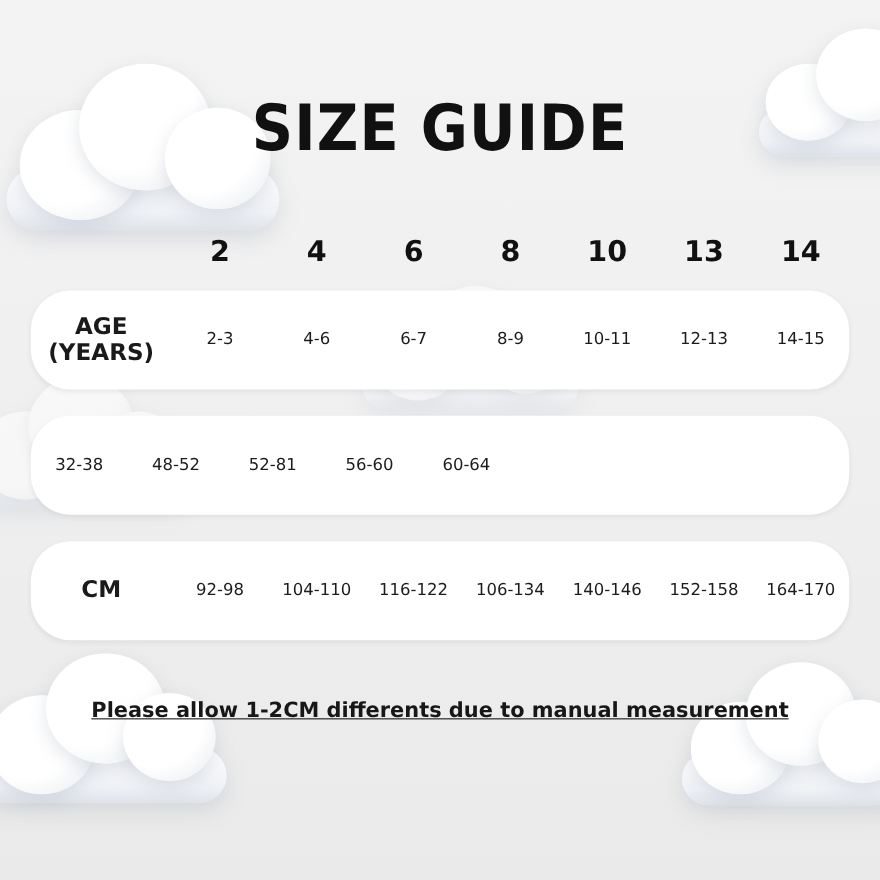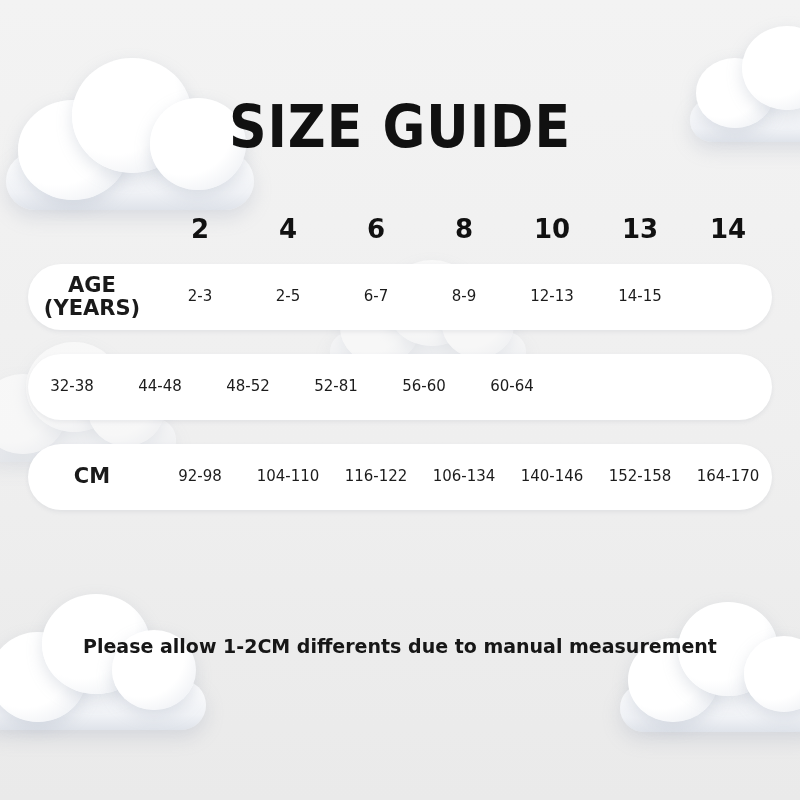--- a/index.html
+++ b/index.html
@@ -85,21 +85,21 @@
   .content {
     position: relative;
     z-index: 5;
     width: 800px;
     height: 800px;
   }
 
   .title {
     position: absolute;
     left: 0;
-    top: 93px;
+    top: 82px;
     width: 800px;
     text-align: center;
     font-family: "DejaVu Sans", sans-serif;
     font-weight: bold;
     font-size: 58px;
     letter-spacing: 1px;
     color: #111111;
     font-stretch: condensed;
   }
 
@@ -117,21 +117,21 @@
   }
 
   .head-row {
     height: 58px;
     margin-bottom: 6px;
   }
 
   .data-row {
     background: #ffffff;
     border-radius: 36px;
-    height: 66px;
+    height: 90px;
     margin-bottom: 24px;
     box-shadow: 0 2px 4px rgba(160,165,175,0.18);
   }
 
   .cell {
     display: flex;
     align-items: center;
     justify-content: center;
     text-align: center;
     color: #1a1a1a;
@@ -166,20 +166,21 @@
   .note {
     position: absolute;
     left: 0;
     top: 635px;
     width: 800px;
     text-align: center;
     font-family: "DejaVu Sans", sans-serif;
     font-weight: bold;
     font-size: 19px;
     color: #171717;
+    text-decoration: underline;
   }
 </style>
 </head>
 <body>
 
 <div class="page">
 
   <div class="cloud" id="cloud-top-left">
     <div class="base"></div>
       <div class="puff p1"></div>
@@ -232,30 +233,30 @@
         <div class="cell c-val">13</div>
         <div class="cell c-val">14</div>
       </div>
 
       <div class="row data-row">
         <div class="cell c-label">
           <span>AGE</span>
           <span>(YEARS)</span>
         </div>
         <div class="cell c-val">2-3</div>
-        <div class="cell c-val">2-5</div>
+        <div class="cell c-val">4-6</div>
         <div class="cell c-val">6-7</div>
         <div class="cell c-val">8-9</div>
+        <div class="cell c-val">10-11</div>
         <div class="cell c-val">12-13</div>
         <div class="cell c-val">14-15</div>
       </div>
 
       <div class="row data-row">
         <div class="cell c-val">32-38</div>
-        <div class="cell c-val">44-48</div>
         <div class="cell c-val">48-52</div>
         <div class="cell c-val">52-81</div>
         <div class="cell c-val">56-60</div>
         <div class="cell c-val">60-64</div>
       </div>
 
       <div class="row data-row">
         <div class="cell c-label">
           <span>CM</span>
         </div>

